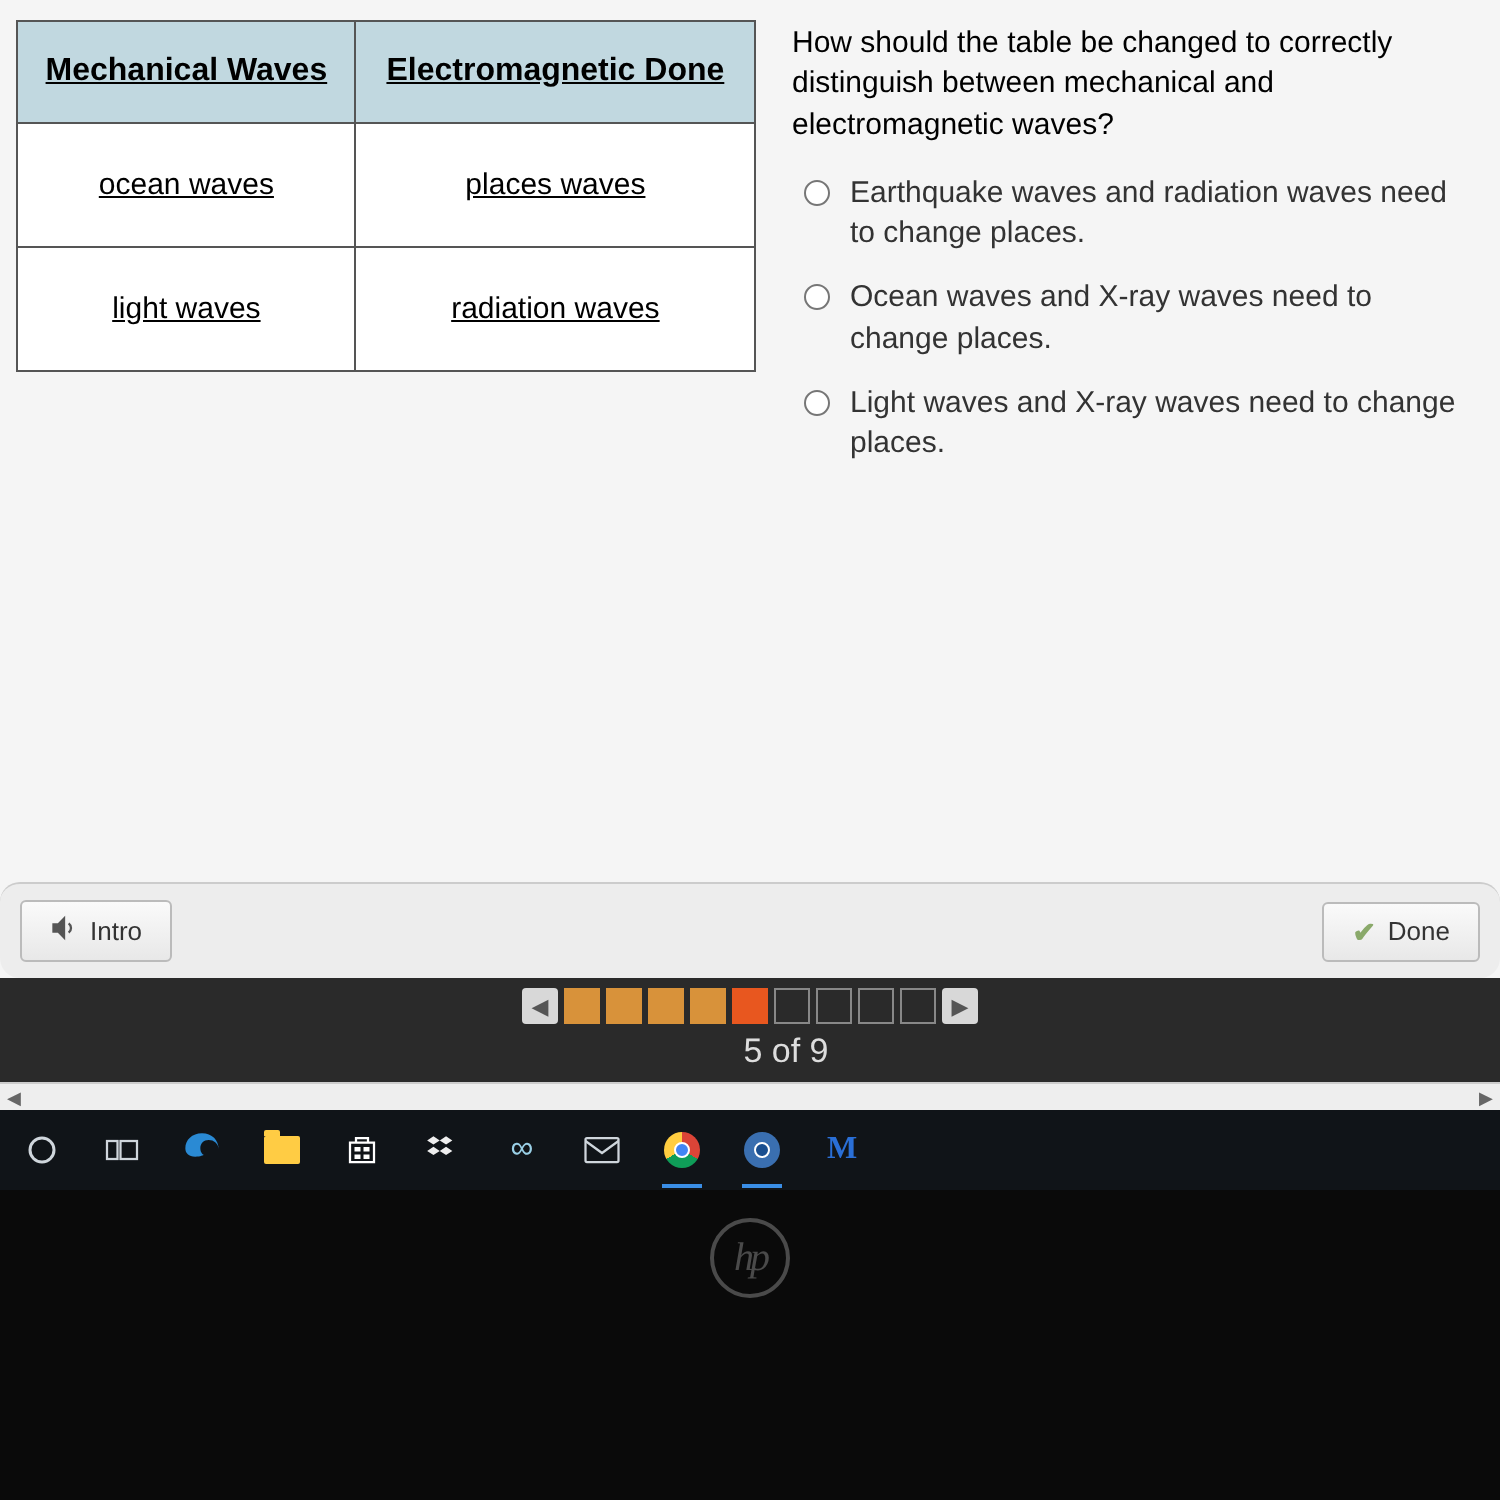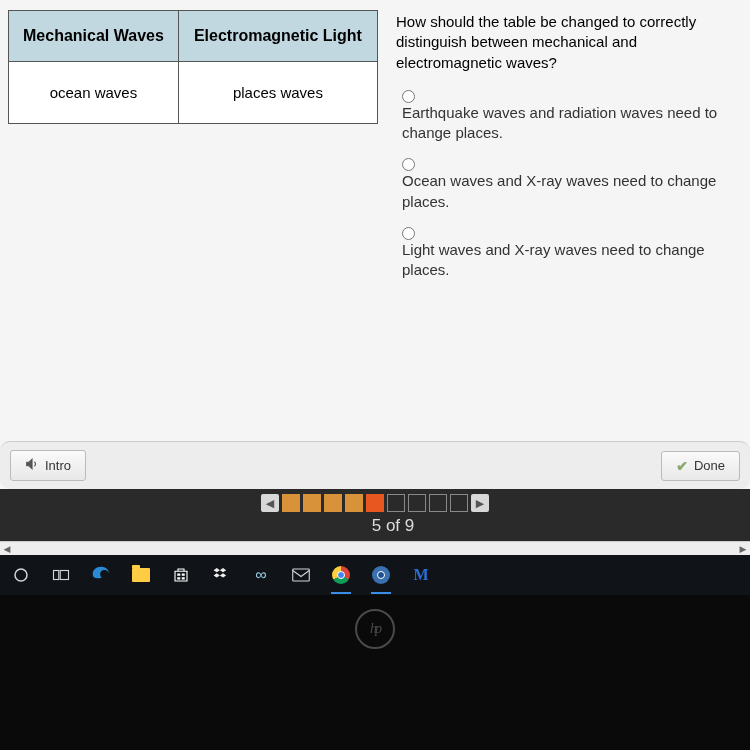--- a/index.html
+++ b/index.html
@@ -1,25 +1,25 @@
 <!DOCTYPE html>
 <html><head>
   <meta charset="utf-8">
   <style>
     * { box-sizing: border-box; margin: 0; padding: 0; }
     body { font-family: Arial, Helvetica, sans-serif; background: #1a1a1a; width: 750px; height: 750px; overflow: hidden; position: relative; }
     .screen { background: #f5f5f5; width: 750px; height: 555px; position: relative; display: flex; flex-direction: column; }
     .content { display: flex; padding: 10px 12px 0 8px; gap: 18px; flex: 1; }
-    .left-col { width: 370px; }
+    .left-col { width: 370px; text-decoration: underline; }
     .right-col { flex: 1; padding-top: 2px; }
     table.waves { border-collapse: collapse; width: 100%; }
     table.waves th { background: #c1d8e0; border: 1px solid #555; padding: 16px 8px; font-weight: bold; font-size: 16px; }
     table.waves td { border: 1px solid #555; padding: 22px 22px; text-align: center; font-size: 15px; background: #fff; }
     .question { font-size: 15px; color: #000000; line-height: 1.35; margin-bottom: 14px; }
-    .choice { display: flex; align-items: flex-start; gap: 0; margin-bottom: 12px; padding-left: 6px; flex-direction: column; }
+    .choice { display: flex; align-items: flex-start; gap: 10px; margin-bottom: 12px; padding-left: 6px; }
     .choice input[type=radio] { margin-top: 3px; flex-shrink: 0; width: 13px; height: 13px; }
     .choice-label { font-size: 15px; color: #333; line-height: 1.35; }
     .footer-bar { height: 48px; background: #ededed; border-top: 1px solid #ccc; display: flex; align-items: center; justify-content: space-between; padding: 0 10px; border-radius: 10px; }
     .btn { background: linear-gradient(#fafafa,#e8e8e8); border: 1px solid #bbb; border-radius: 3px; padding: 6px 14px; font-size: 13px; color: #333; display: inline-flex; align-items: center; gap: 6px; cursor: pointer; }
     .btn .icon { font-size: 14px; }
     .check-icon { color: #8aa96a; font-weight: bold; }
     .nav-strip { height: 52px; background: #2a2a2a; display: flex; flex-direction: column; align-items: center; justify-content: center; gap: 2px; }
     .boxes-row { display: flex; align-items: center; gap: 3px; }
     .nav-arrow { width: 18px; height: 18px; background: #d8d8d8; border-radius: 2px; display: inline-flex; align-items: center; justify-content: center; font-size: 11px; color: #555; cursor: pointer; }
     .nav-box { width: 18px; height: 18px; border: 1px solid #888; }
@@ -35,39 +35,43 @@
     .task-icon { width: 26px; height: 26px; display: inline-flex; align-items: center; justify-content: center; font-size: 16px; color: #cfd6dc; cursor: pointer; position: relative; }
     .task-icon.active::after { content:""; position:absolute; bottom:-6px; left:3px; right:3px; height:2px; background:#3a8ee6; }
     .cortana svg, .taskview svg { width:18px; height:18px; }
     .edge { color:#2a8ad4; }
     .store { color:#fff; }
     .dropbox { color:#eee; }
     .chrome-ring { width:18px; height:18px; border-radius:50%; background: conic-gradient(#db4437 0 120deg,#0f9d58 120deg 240deg,#ffcd40 240deg 360deg); display:flex; align-items:center; justify-content:center; }
     .chrome-ring .inner { width:8px; height:8px; border-radius:50%; background:#4285f4; border:1.5px solid #fff; }
     .malware { color:#2a6fd6; font-weight:bold; font-family:Georgia,serif; }
     .laptop-body { height: 155px; background: #0a0a0a; position: relative; }
-    .hp-logo { position: absolute; top: 14px; left: 50%; transform: translateX(-50%); width: 40px; height: 40px; border: 2px solid #4a4a4a; border-radius: 50%; display: flex; align-items: center; justify-content: center; color: #4a4a4a; font-style: italic; font-family: Georgia, serif; font-size: 14px; letter-spacing: -2px; }
+    .hp-logo { position: absolute; top: 14px; left: 50%; transform: translateX(-50%); width: 40px; height: 40px; border: 2px solid #4a4a4a; border-radius: 50%; display: flex; align-items: center; justify-content: center; color: #4a4a4a; font-style: italic; font-family: Georgia, serif; font-size: 20px; letter-spacing: -2px; }
     .explorer-icon { background:#ffcc44; width:18px; height:14px; border-radius:1px; position:relative; }
     .explorer-icon::before { content:""; position:absolute; top:-3px; left:0; width:8px; height:3px; background:#ffcc44; border-radius:1px 1px 0 0; }
   </style>
 </head>
 <body>
 
 <div class="screen">
   <div class="content">
     <div class="left-col">
       <table class="waves">
         <tbody>
             <tr>
           <th>Mechanical Waves</th>
-          <th>Electromagnetic Light</th>
+          <th>Electromagnetic Done</th>
         </tr>
         <tr>
           <td>ocean waves</td>
           <td>places waves</td>
+        </tr>
+        <tr>
+          <td>light waves</td>
+          <td>radiation waves</td>
         </tr>
       </tbody>
         </table>
     </div>
     <div class="right-col">
       <p class="question">How should the table be changed to correctly distinguish between mechanical and electromagnetic waves?</p>
       <div class="choice">
         <input type="radio" name="ans" style="">
         <span class="choice-label">Earthquake waves and radiation waves need to change places.</span>
       </div>

